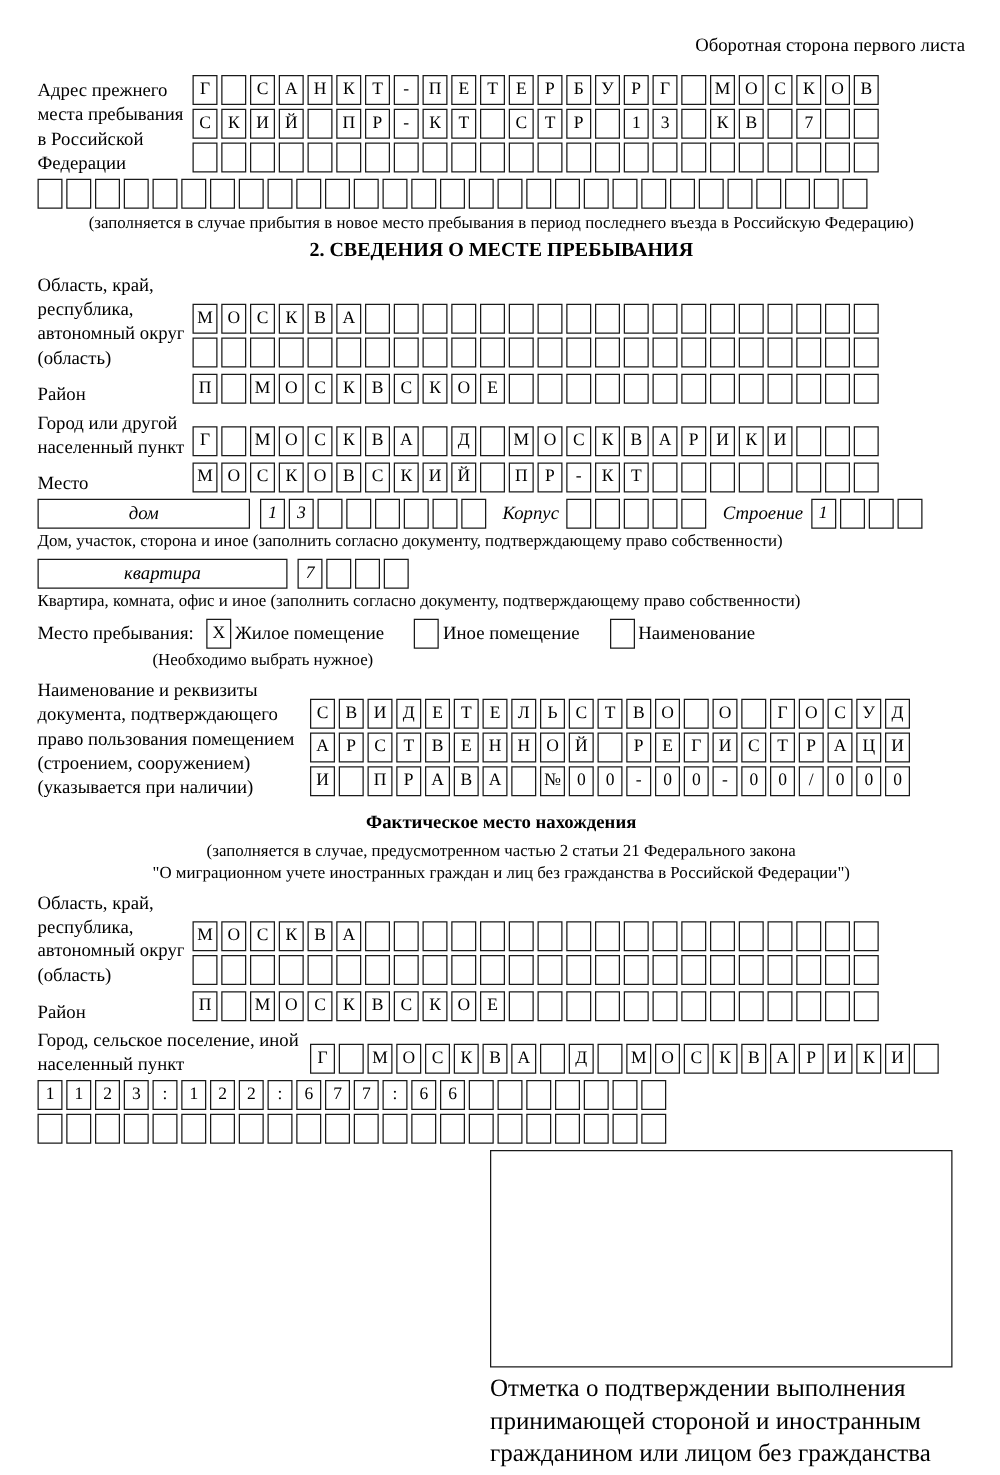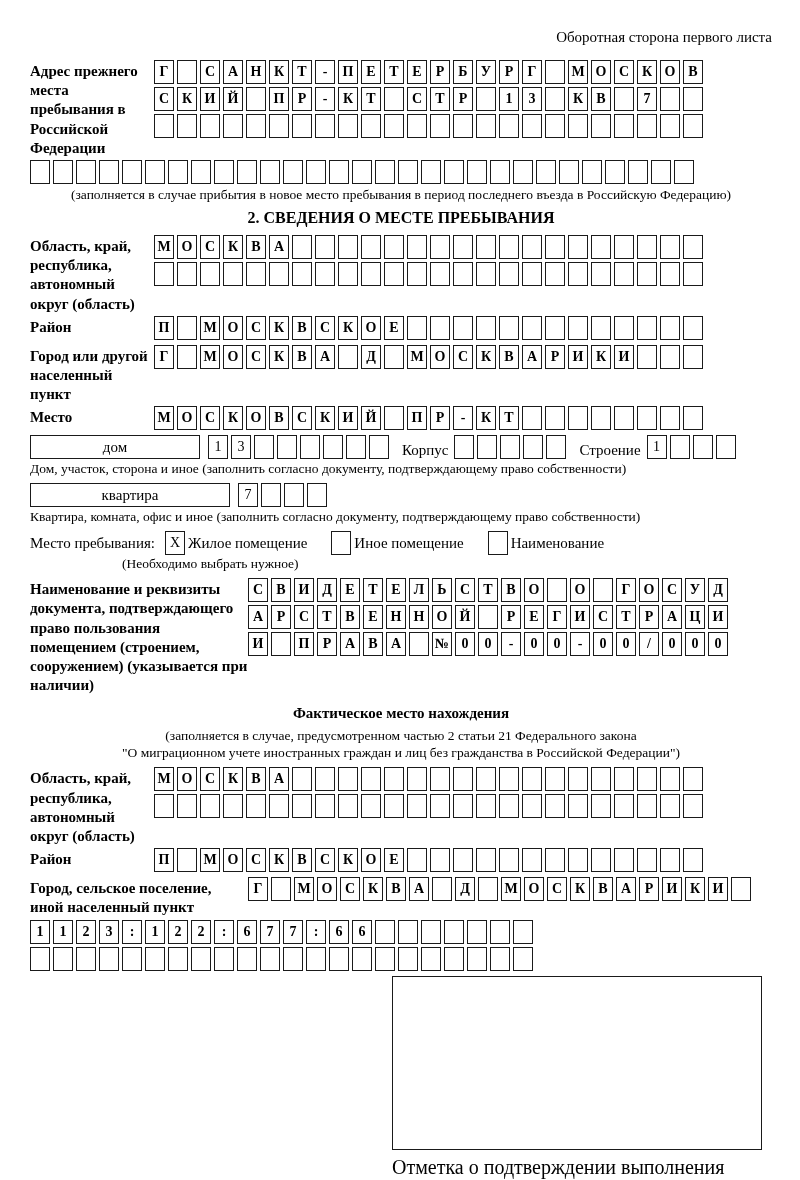--- a/index.html
+++ b/index.html
@@ -3,21 +3,21 @@
 <meta charset="utf-8">
 <style>
   html,body{margin:0;padding:0;background:#ffffff;}
   body{
     width:800px;height:1180px;
     font-family:"Liberation Serif","DejaVu Serif",serif;
     color:#000;overflow:hidden;
   }
   .page{padding:29px 28px 0 30px;border-radius:32px;}
   .header-note{text-align:right;font-size:15px;margin-bottom:14px;}
-  .frow{display:flex;align-items:flex-start;margin-bottom:2px;font-weight:bold;}
+  .frow{display:flex;align-items:flex-end;margin-bottom:2px;}
   .flabel{width:124px;flex:none;font-size:15px;line-height:1.28;padding-top:2px;}
   .flabel.w215{width:218px;}
   .flabel.w190{width:196px;}
   .rows{flex:1;}
   .cells{display:flex;margin-bottom:3px;}
   .cells.inline{display:inline-flex;vertical-align:middle;margin-bottom:0;}
   .cell{
     display:inline-flex;align-items:center;justify-content:center;
     width:18px;height:22px;border:1.6px solid #1a1a1a;
     margin-right:3px;flex:none;
@@ -25,21 +25,21 @@
   }
   .note{font-size:13.5px;margin:1px 0 6px 0;}
   .note.center{text-align:center;}
   .section-title{text-align:center;font-weight:bold;font-size:16px;margin:6px 0 8px 0;}
   .sub-title{text-align:center;font-weight:bold;font-size:15px;margin:10px 0 6px 0;}
   .wide-box{
     display:inline-flex;align-items:center;justify-content:center;
     border:1.6px solid #1a1a1a;height:22px;font-size:15px;
     vertical-align:middle;flex:none;
   }
-  .house-row,.apt-row{display:flex;align-items:flex-end;margin-bottom:2px;}
+  .house-row,.apt-row{display:flex;align-items:center;margin-bottom:2px;font-style:italic;}
   .inline-label{font-size:15px;margin:0 6px 0 10px;}
   .stay-row{display:flex;align-items:center;font-size:15px;margin-top:4px;}
   .stay-row .gap{width:14px;flex:none;}
   .stay-row .lbl{margin-right:10px;}
   .stamp-wrap{margin-left:362px;width:378px;}
   .stamp-box{border:1.8px solid #1a1a1a;width:368px;height:172px;margin-bottom:4px;}
   .stamp-caption{font-size:20px;text-align:left;line-height:1.3;}
 </style>
 </head>
 <body>

